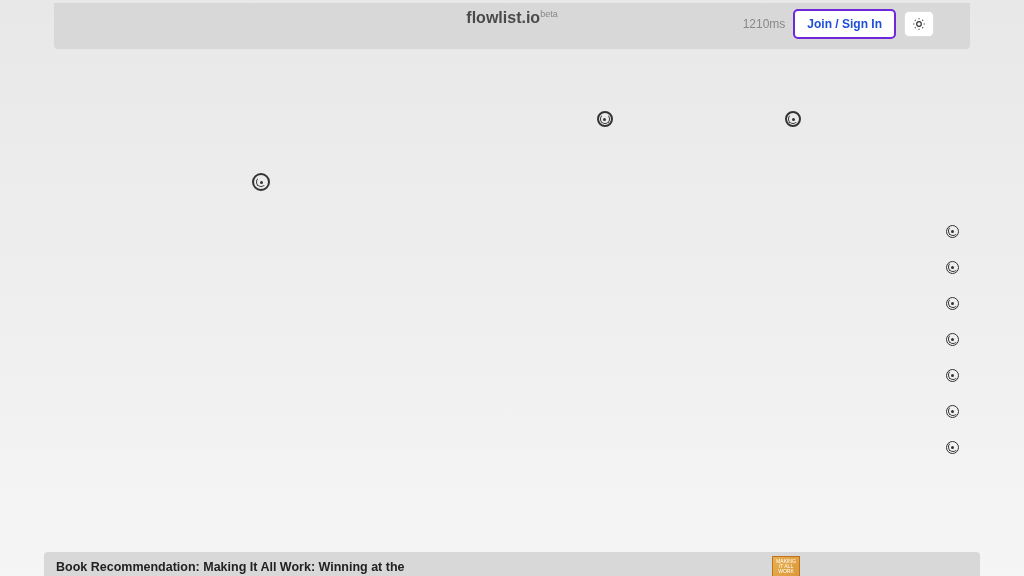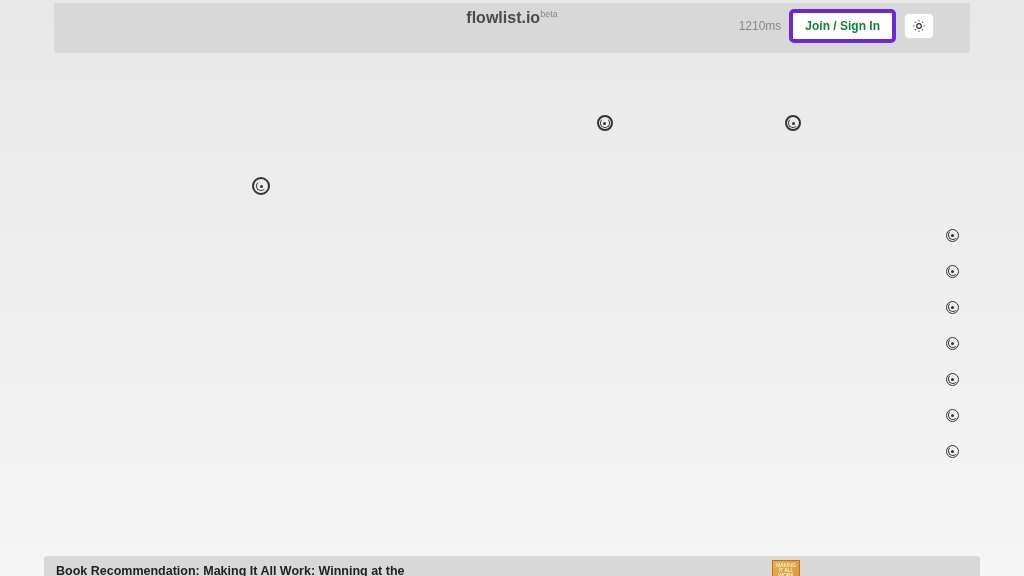--- a/index.html
+++ b/index.html
@@ -5,21 +5,21 @@
 * { margin: 0; padding: 0; box-sizing: border-box; font-family: -apple-system, BlinkMacSystemFont, 'Segoe UI', sans-serif; }
 body { background: #f0f0f0; width: 1024px; height: 576px; overflow: hidden; position: relative; }
 .bg-overlay { position: absolute; inset: 0; background: linear-gradient(180deg, #e8e8e8 0%, #f5f5f5 100%); z-index: 0; }
 .top-strip { height: 3px; background: #2c3e50; margin: 0 54px; }
 .header-bar { display: flex; align-items: flex-start; justify-content: space-between; padding: 6px 36px 10px; background: #d8d8d8; margin: 0 54px; position: relative; z-index: 1; border-radius: 0 0 4px 4px; }
 .header-spacer { flex: 1; }
 .logo { font-weight: 700; font-size: 16px; color: #4a4a4a; }
 .logo sup { font-size: 9px; color: #888; font-weight: 400; }
 .header-right { display: flex; align-items: center; gap: 8px; flex: 1; justify-content: flex-end; }
 .latency { font-size: 12px; color: #888; }
-.btn-white { background: #fff; border: 4px solid #6d28d9; border-radius: 5px; padding: 6px 12px; font-size: 12px; font-weight: 600; cursor: pointer; color: #15803d; }
+.btn-white { background: #fff; border: 2px solid #6d28d9; border-radius: 5px; padding: 6px 12px; font-size: 12px; font-weight: 600; cursor: pointer; color: #1d4ed8; }
 .icon-btn-sq { background: #fff; border: 1px solid #ddd; border-radius: 5px; padding: 5px 7px; cursor: pointer; display: flex; align-items: center; justify-content: center; }
 .quote-banner { text-align: center; margin: 10px auto 0; }
 .quote { display: inline-block; background: #e0e0e0; padding: 7px 14px; border-radius: 5px; font-size: 13px; color: #555; }
 .top-controls { display: flex; gap: 8px; margin: 12px 44px 0; align-items: center; }
 .idea-input { flex: 1; background: #fff; border: 1px solid #e0e0e0; border-radius: 6px; padding: 10px 12px; display: flex; align-items: center; gap: 8px; }
 .idea-input input { border: none; outline: none; width: 100%; font-size: 14px; color: #333; }
 .idea-input input::placeholder { color: #999; }
 .sparkle { color: #999; font-size: 13px; }
 .action-btn { background: #fff; border: 1px solid #e0e0e0; border-radius: 6px; padding: 9px 14px; font-size: 14px; font-weight: 700; display: flex; align-items: center; gap: 7px; cursor: pointer; color: #222; }
 .target-icon { width: 16px; height: 16px; border: 2px solid #333; border-radius: 50%; display: inline-flex; align-items: center; justify-content: center; position: relative; }

